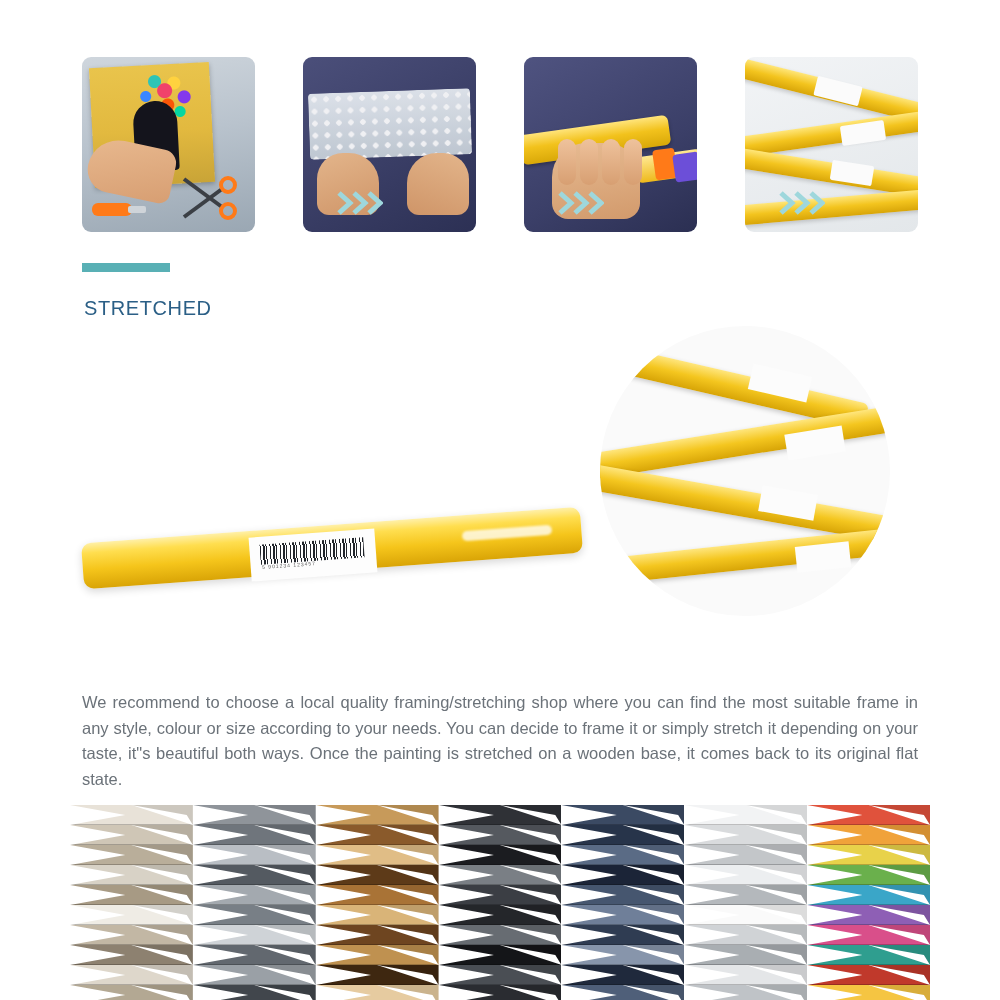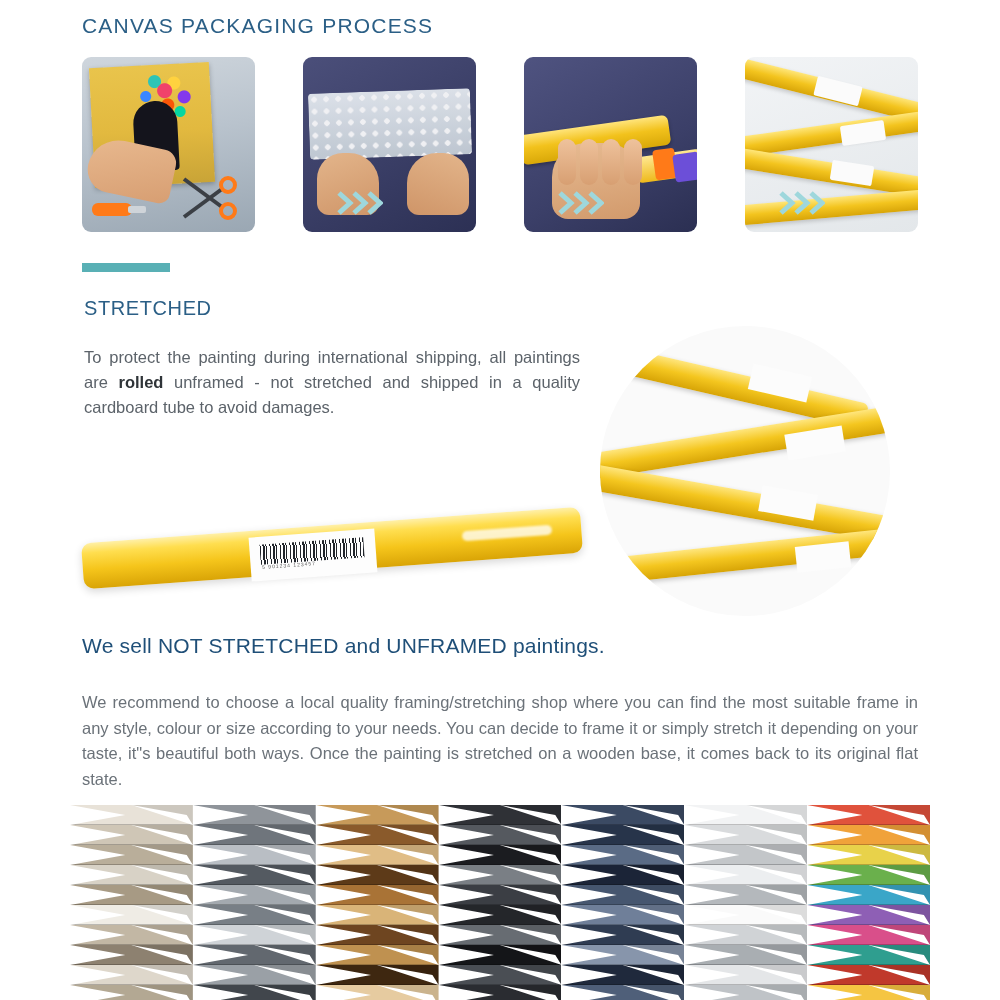--- a/index.html
+++ b/index.html
@@ -210,21 +210,20 @@
   .chev { position:absolute; left:0; width:100%; height:20px; }
 
   .white-mask-left  { position:absolute; left:0; top:0; width:70px; height:1000px; background:#fff; }
   .white-mask-right { position:absolute; right:0; top:0; width:70px; height:1000px; background:#fff; }
 </style>
 </head>
 <body>
 
 <div class="page">
 
-  <div class="proc-heading">CANVAS PACKAGING PROCESS</div>
 
   <div class="strip">
 
     <div class="ph p1">
       <div class="bg"></div>
       <div class="canvasart"></div>
       <div class="silhouette"></div>
       <div class="hand"></div>
       <svg class="scissors" viewBox="0 0 64 52">
         <path d="M6 6 L44 34" stroke="#3b3f45" stroke-width="4" fill="none"></path>
@@ -283,44 +282,40 @@
       <path d="M2 2 L13 12 L2 22" fill="none" stroke="#9ed7dc" stroke-width="5"></path>
       <path d="M17 2 L28 12 L17 22" fill="none" stroke="#9ed7dc" stroke-width="5"></path>
       <path d="M32 2 L43 12 L32 22" fill="none" stroke="#9ed7dc" stroke-width="5"></path>
     </svg>
   </div>
 
   <div class="teal-rule"></div>
 
   <div class="pack-heading">STRETCHED</div>
 
-  <div class="pack-body">
-    <span>To protect the painting during international shipping, all paintings are </span><b>rolled</b><span> unframed - not stretched and shipped in a quality cardboard tube to avoid damages.</span>
-  </div>
 
   <div class="circle-photo">
     <div class="t" style="left:-30px; top:44px; width:300px; transform:rotate(13deg)"></div>
     <div class="lab" style="left:150px; top:44px; width:60px; transform:rotate(13deg)"></div>
     <div class="t" style="left:-20px; top:104px; width:320px; transform:rotate(-9deg)"></div>
     <div class="lab" style="left:186px; top:104px; width:58px; transform:rotate(-9deg)"></div>
     <div class="t" style="left:-26px; top:164px; width:330px; transform:rotate(10deg)"></div>
     <div class="lab" style="left:160px; top:164px; width:56px; transform:rotate(10deg)"></div>
     <div class="t" style="left:-18px; top:218px; width:320px; transform:rotate(-6deg)"></div>
     <div class="lab" style="left:196px; top:218px; width:54px; transform:rotate(-6deg)"></div>
   </div>
 
   <div class="tube-photo">
     <div class="body"></div>
     <div class="label"></div>
     <div class="barcode"></div>
     <div class="barcode-txt">5 901234 123457</div>
     <div class="shine"></div>
   </div>
 
-  <div class="sell-line">We sell NOT STRETCHED and  UNFRAMED paintings.</div>
   <div class="recommend">We recommend to choose a local quality framing/stretching shop where you can find the most suitable frame in any style, colour or size according to your needs. You can decide to frame it or simply stretch it depending on your taste, it"s beautiful both ways. Once the painting is stretched on a wooden base, it comes back to its original flat state.</div>
 
   <div class="frames" id="frames">
       <div class="fcol">
         <div class="chev" style="top: 0px; background: rgb(232, 226, 216); clip-path: polygon(0px 0px, 50% 0px, 100% 100%, 50% 100%, 0px 100%, 45% 50%); box-shadow: rgba(0, 0, 0, 0.22) 0px -1px 0px inset;"></div>
         <div class="chev" style="top: 0px; background: rgb(232, 226, 216); filter: brightness(0.88); clip-path: polygon(50% 0px, 100% 0px, 100% 100%, 100% 100%, 100% 100%, 95% 50%);"></div>
         <div class="chev" style="top: 20px; background: rgb(207, 198, 182); clip-path: polygon(0px 0px, 50% 0px, 100% 100%, 50% 100%, 0px 100%, 45% 50%); box-shadow: rgba(0, 0, 0, 0.22) 0px -1px 0px inset;"></div>
         <div class="chev" style="top: 20px; background: rgb(207, 198, 182); filter: brightness(0.88); clip-path: polygon(50% 0px, 100% 0px, 100% 100%, 100% 100%, 100% 100%, 95% 50%);"></div>
         <div class="chev" style="top: 40px; background: rgb(185, 174, 154); clip-path: polygon(0px 0px, 50% 0px, 100% 100%, 50% 100%, 0px 100%, 45% 50%); box-shadow: rgba(0, 0, 0, 0.22) 0px -1px 0px inset;"></div>
         <div class="chev" style="top: 40px; background: rgb(185, 174, 154); filter: brightness(0.88); clip-path: polygon(50% 0px, 100% 0px, 100% 100%, 100% 100%, 100% 100%, 95% 50%);"></div>

